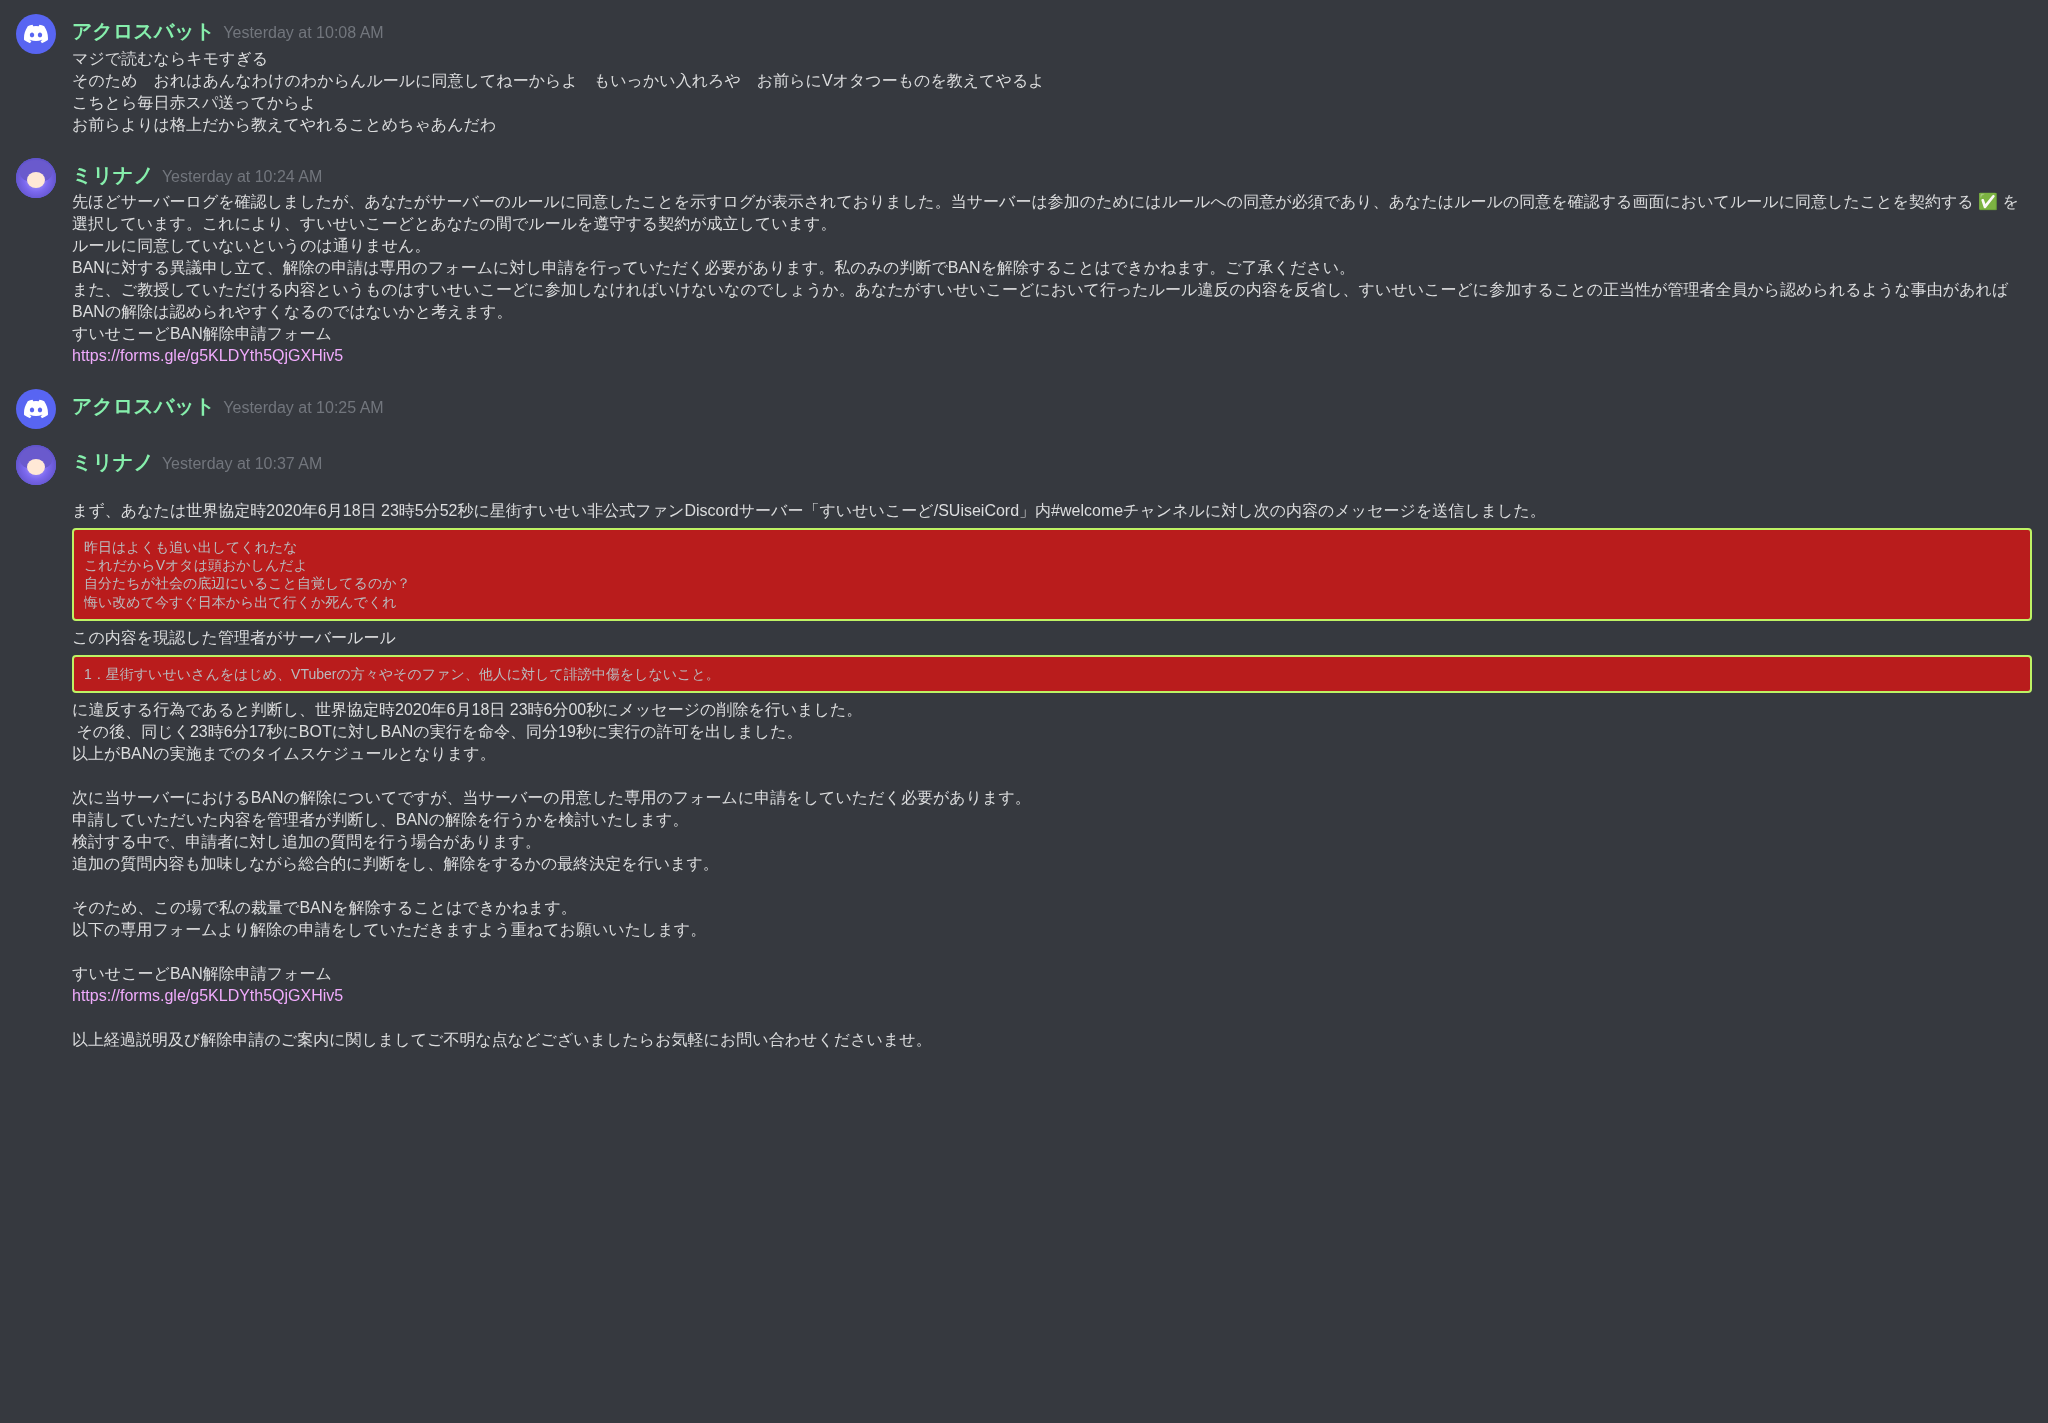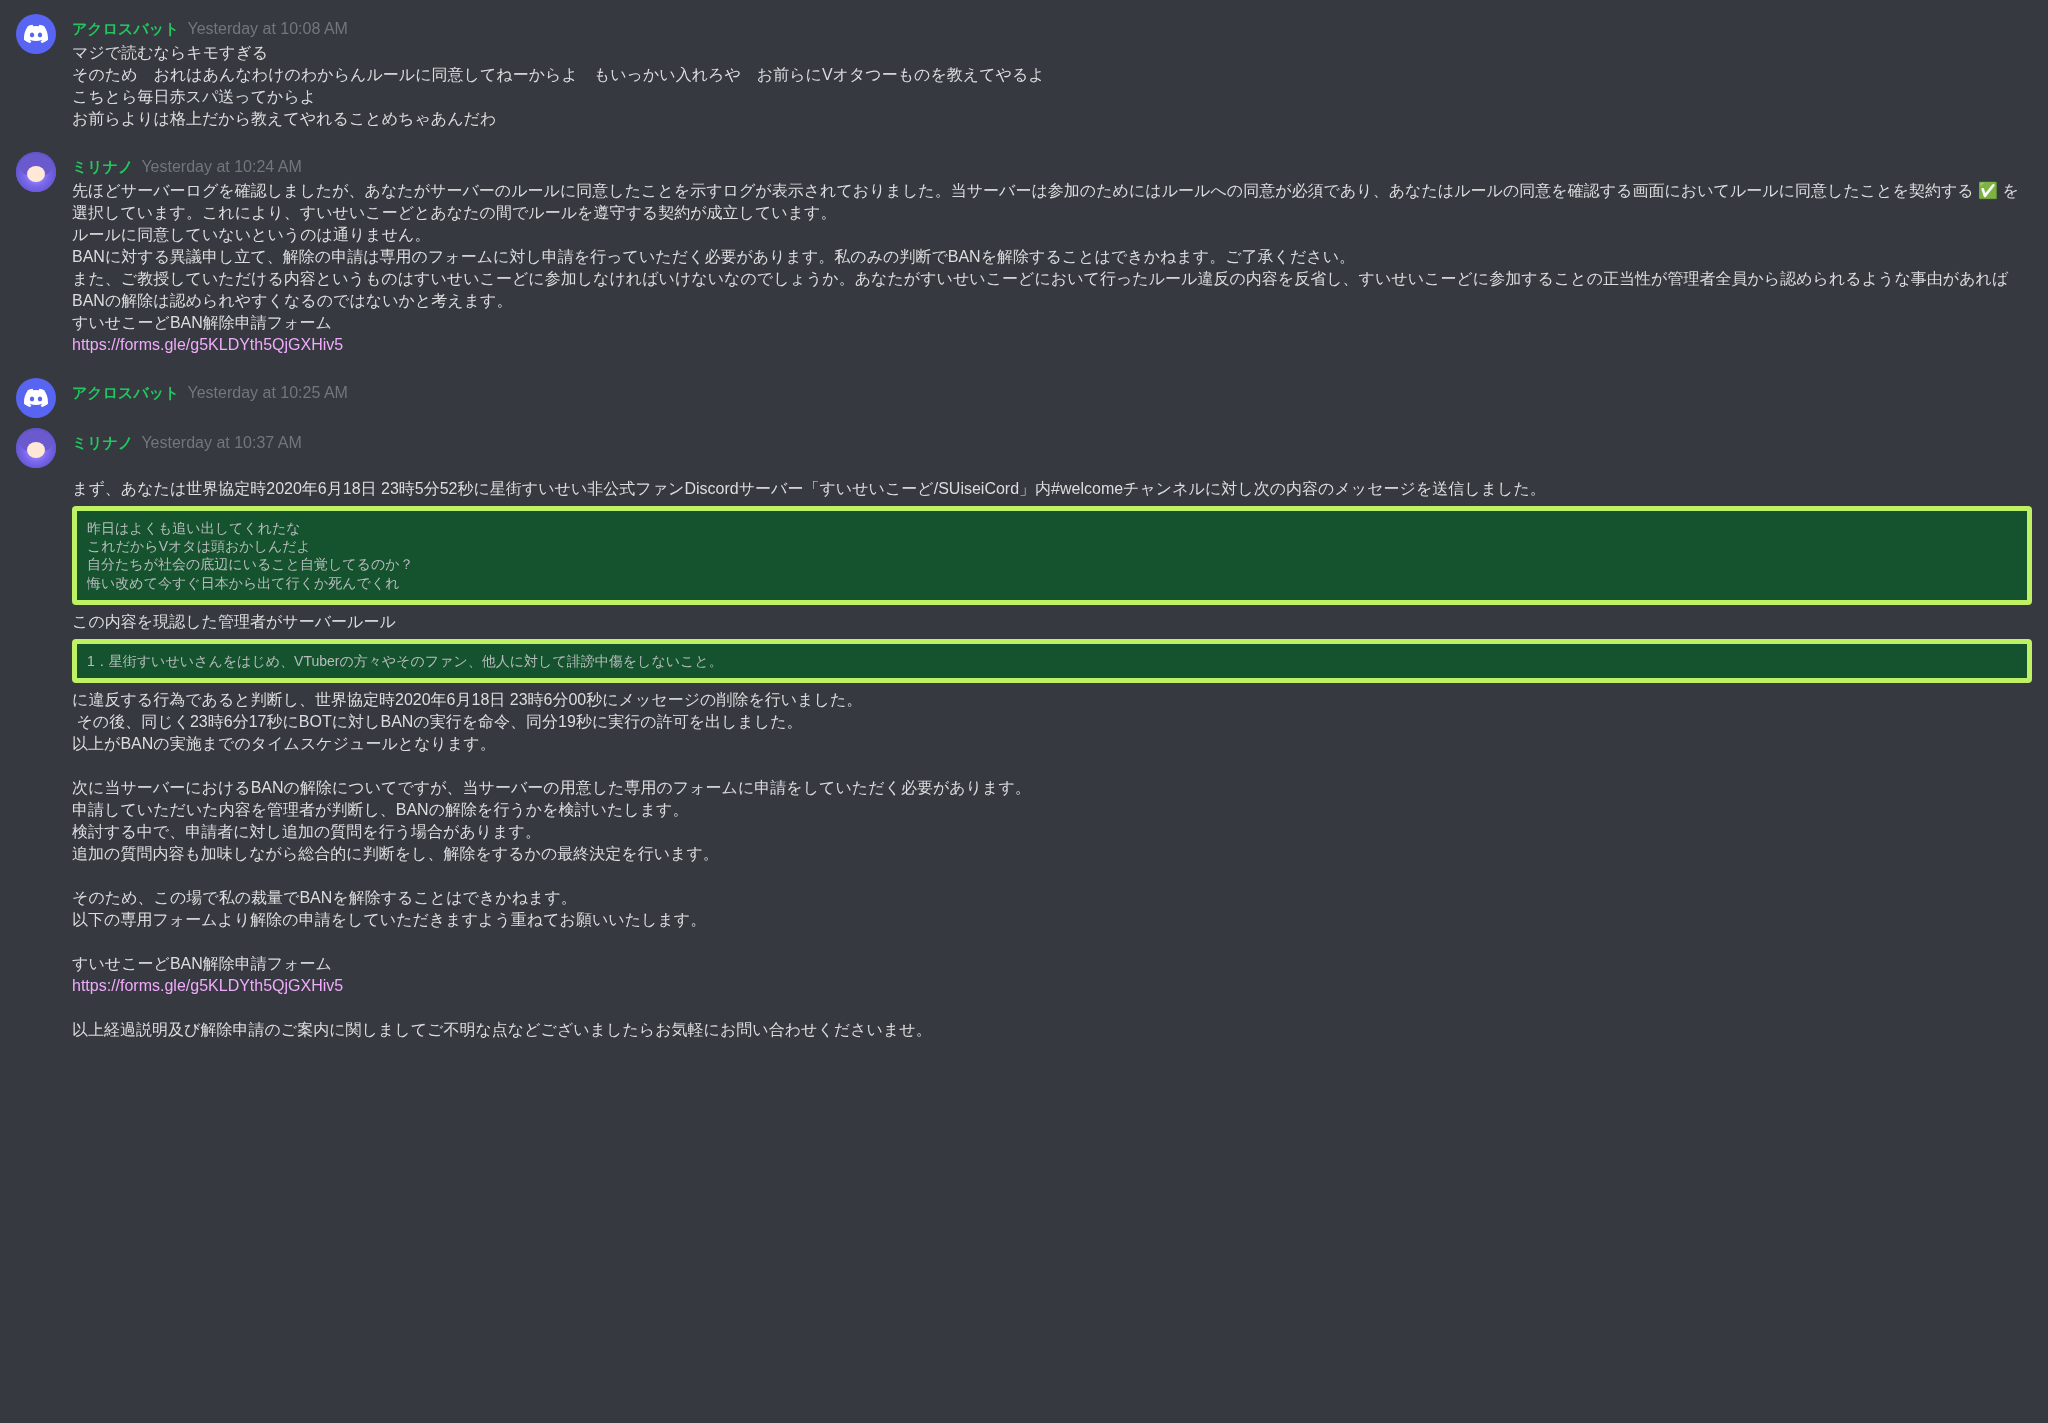--- a/index.html
+++ b/index.html
@@ -39,29 +39,29 @@
     }
     .avatar-hair {
       position:absolute; top:2px; left:4px; right:4px; height:22px;
       background:#6a5acd; border-radius:50% 50% 40% 40%;
     }
     .avatar-face {
       position:absolute; top:14px; left:11px; width:18px; height:16px;
       background:#ffe8d6; border-radius:50%;
     }
     .header-line { display: flex; align-items: baseline; gap: 8px; margin-bottom: 2px; }
-    .username { font-weight: 600; color: #22c55e; font-size: 15px; text-align: right; }
+    .username { font-weight: 600; color: #86efac; font-size: 20px; text-align: right; }
     .timestamp { font-size: 16px; color: #72767d; font-weight: 500; }
     .content { color: #dcddde; line-height: 1.375; white-space: pre-wrap; }
     .link { color: #f0abfc; }
     .content-p { margin: 0; }
     .blank-line { height: 1.375em; }
     .code-block {
-      background: #14532d;
-      border: 5px solid #bef264;
+      background: #b91c1c;
+      border: 2px solid #bef264;
       border-radius: 4px;
       padding: 8px 10px;
       margin: 6px 0;
       color: #b9bbbe;
       font-size: 14px;
       line-height: 1.3;
       white-space: pre-wrap;
       width: 100%;
     }
   </style>

